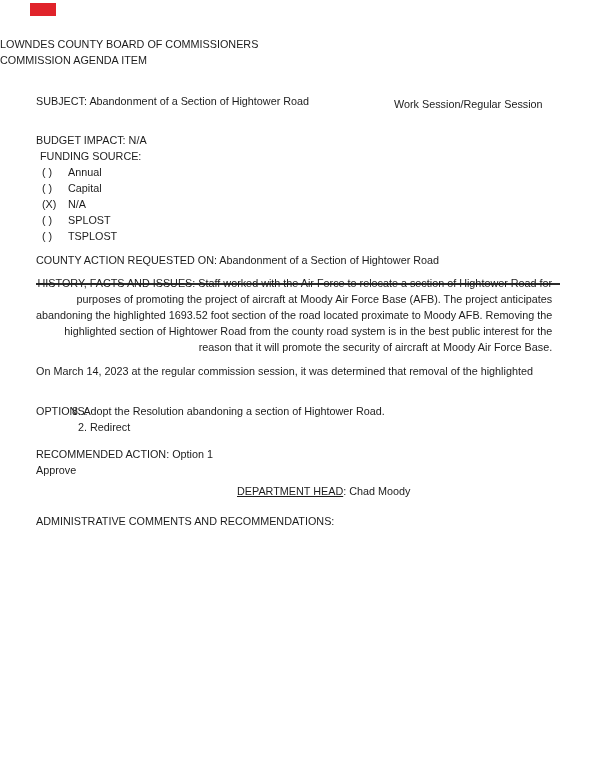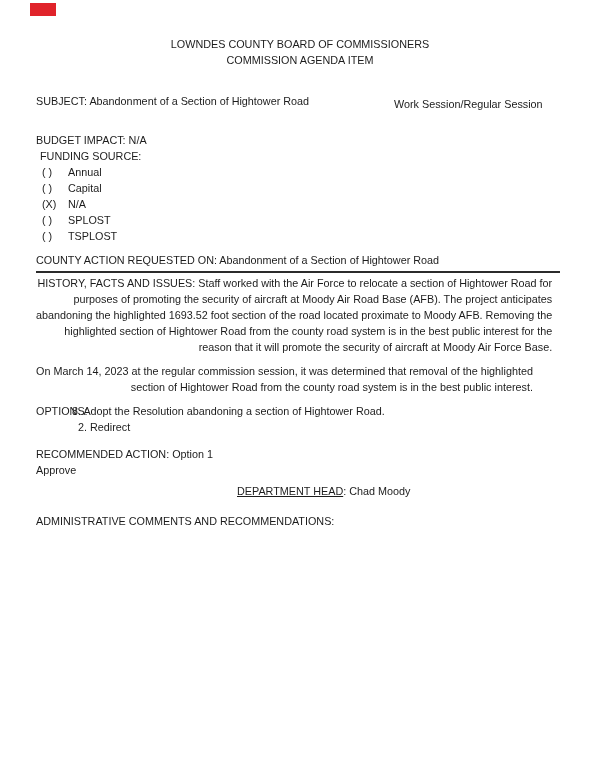--- a/index.html
+++ b/index.html
@@ -17,37 +17,36 @@
     line-height: 16px;
     color: #1c1c1c;
     overflow: hidden;
   }
   .abs { position: absolute; white-space: nowrap; }
   .header {
     position: absolute;
     top: 36px;
     left: 0;
     width: 600px;
-    text-align: center;
     line-height: 16px;
   }
   .marker {
     position: absolute;
     top: 3px;
     left: 30px;
     width: 26px;
     height: 13px;
   }
   .county-action {
     position: absolute;
     top: 253px;
     left: 36px;
     width: 524px;
     line-height: 14px;
-    padding-bottom: 4px;
+    padding-bottom: 16px;
     border-bottom: 2px solid #2b2b2b;
     white-space: nowrap;
   }
   .para { position: absolute; left: 36px; text-align: right; }
   .para .line { display: block; white-space: nowrap; line-height: 16px; }
   .funding-list { position: absolute; top: 164px; left: 42px; }
   .funding-item { line-height: 16px; white-space: nowrap; }
   .funding-item .mark { display: inline-block; width: 26px; }
   .options-items { position: absolute; top: 403px; left: 72px; }
   .options-items .line { display: block; white-space: nowrap; line-height: 16px; }
@@ -91,29 +90,28 @@
     </div>
     <div class="funding-item">
       <span class="mark">( )</span><span>TSPLOST</span>
     </div>
   </div>
 
   <div class="county-action">COUNTY ACTION REQUESTED ON: Abandonment of a Section of Hightower Road</div>
 
   <div class="para" style="top:275px;">
     <span class="line">HISTORY, FACTS AND ISSUES: Staff worked with the Air Force to relocate a section of Hightower Road for</span>
-    <span class="line">purposes of promoting the security of aircraft at Moody Air Road Base (AFB). The project anticipates</span>
+    <span class="line">purposes of promoting the project of aircraft at Moody Air Force Base (AFB). The project anticipates</span>
     <span class="line">abandoning the highlighted 1693.52 foot section of the road located proximate to Moody AFB. Removing the</span>
     <span class="line">highlighted section of Hightower Road from the county road system is in the best public interest for the</span>
     <span class="line">reason that it will promote the security of aircraft at Moody Air Force Base.</span>
   </div>
 
   <div class="para" style="top:363px;">
     <span class="line">On March 14, 2023 at the regular commission session, it was determined that removal of the highlighted</span>
-    <span class="line">section of Hightower Road from the county road system is in the best public interest.</span>
   </div>
 
   <div class="abs" style="top:403px; left:36px;">OPTIONS:</div>
 
   <div class="options-items">
     <span class="line">8. Adopt the Resolution abandoning a section of Hightower Road.</span>
     <span class="line second">2. Redirect</span>
   </div>
 
   <div class="abs" style="top:446px; left:36px;">RECOMMENDED ACTION: Option 1</div>

